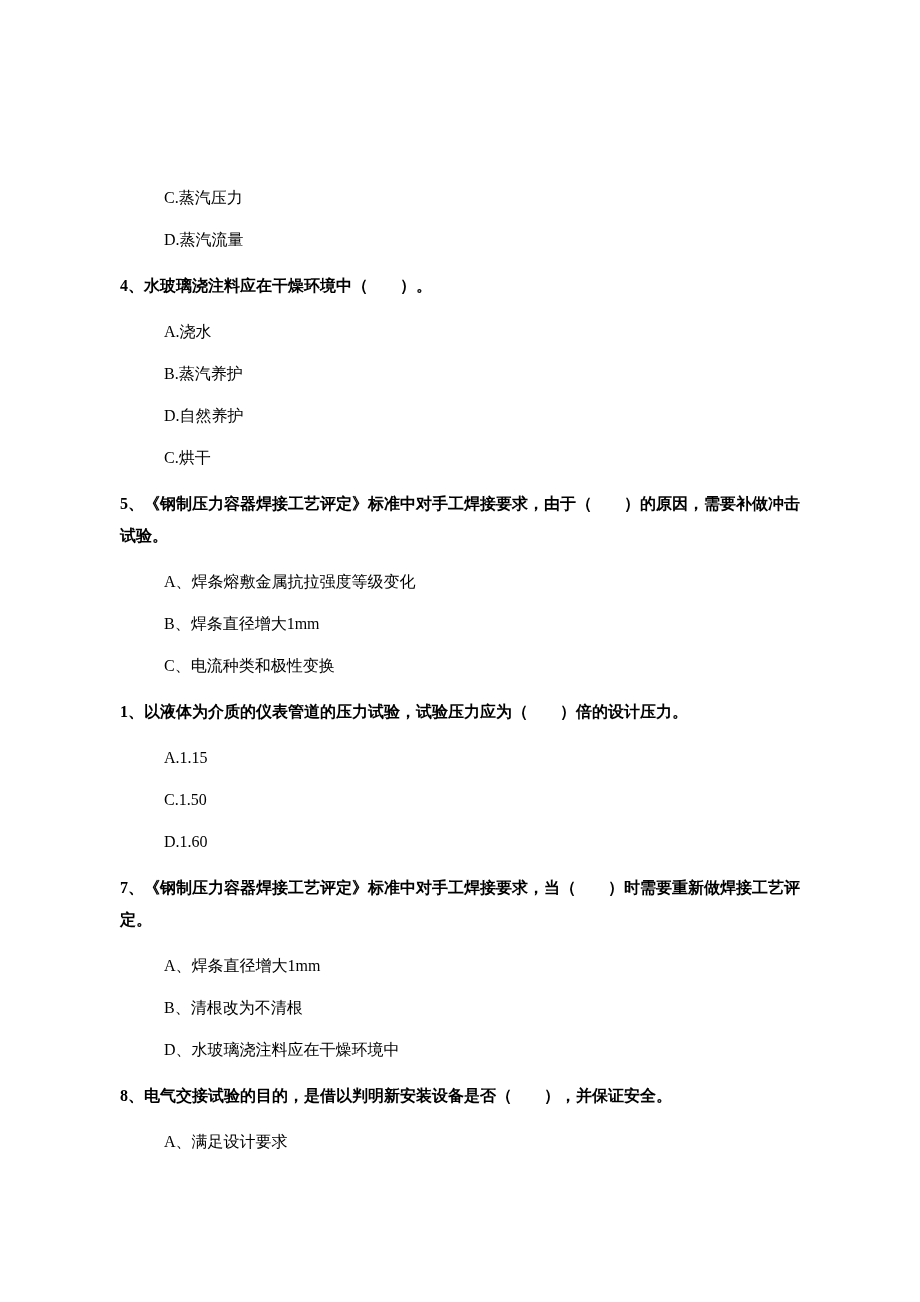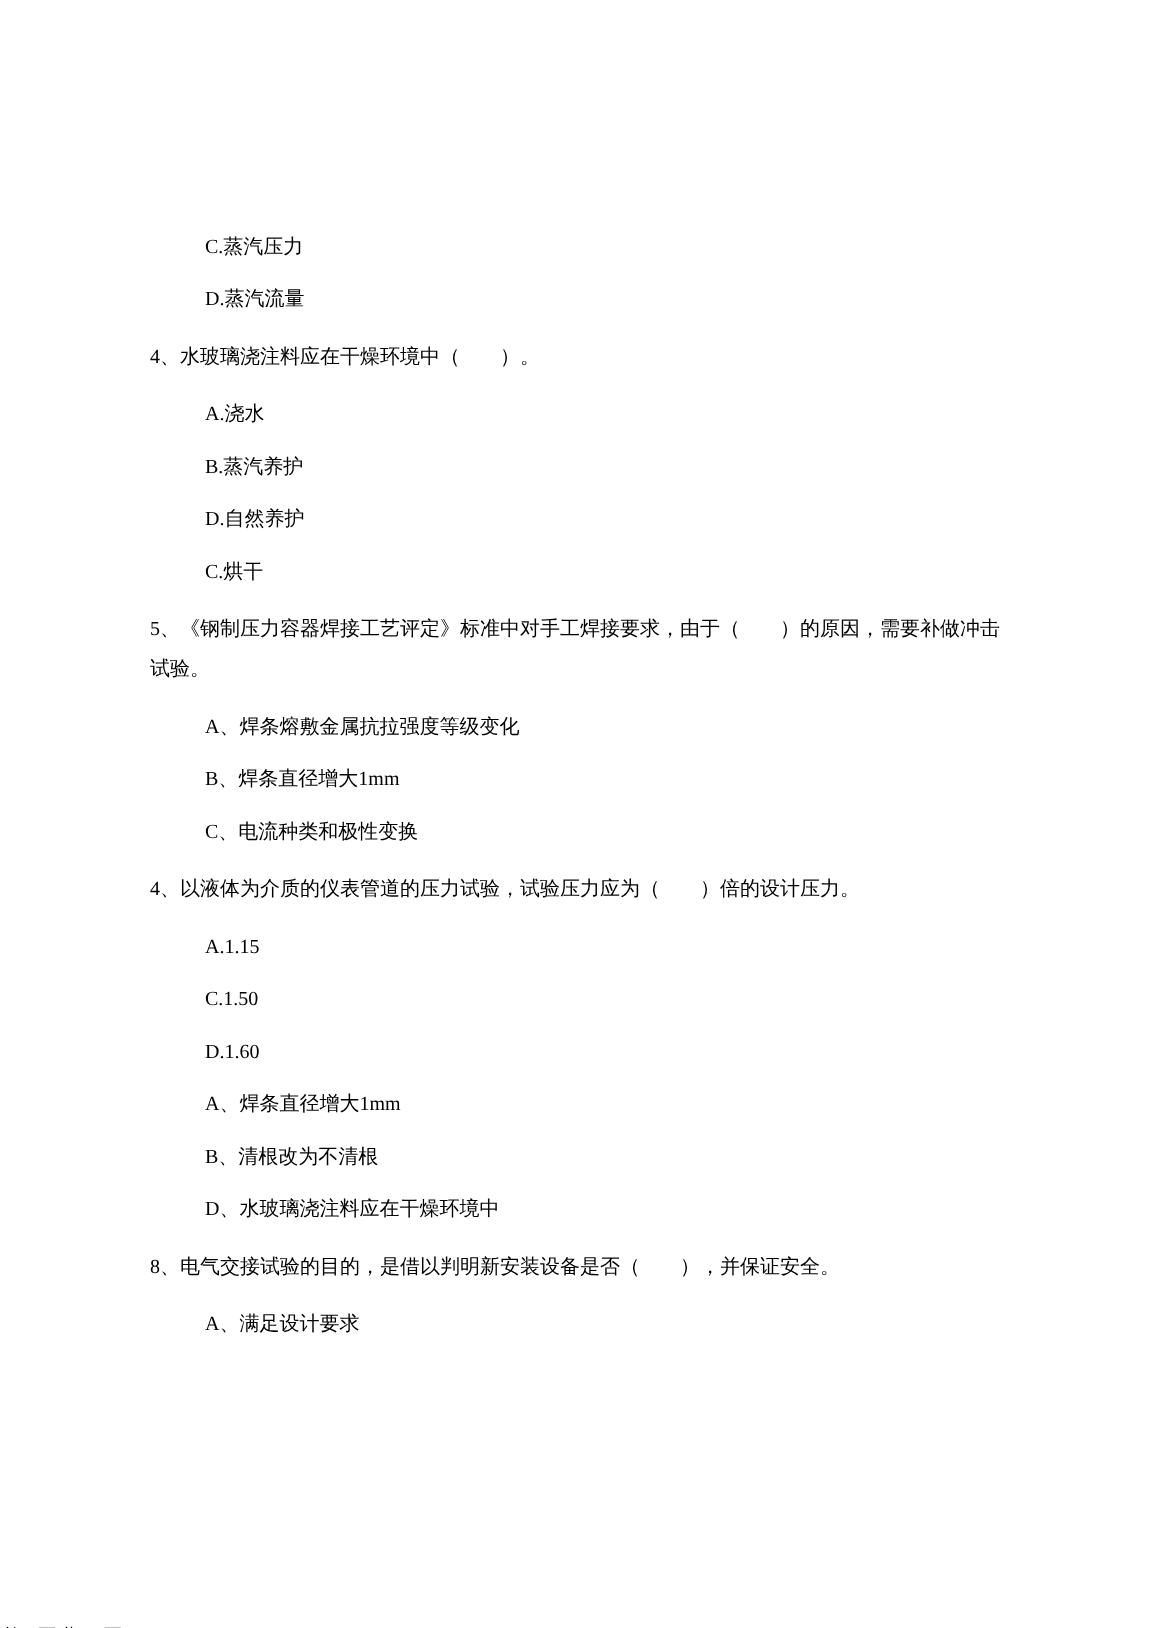--- a/index.html
+++ b/index.html
@@ -22,20 +22,21 @@
     .option-indent {
       padding-left: 44px;
       margin-top: 18px;
       margin-bottom: 18px;
     }
     .question {
       margin-top: 18px;
       margin-bottom: 18px;
       line-height: 2;
       text-align: justify;
+      font-weight: bold;
     }
     .footer {
       position: absolute;
       bottom: 30px;
       left: 0;
       right: 0;
       text-align: left;
       font-size: 14px;
       font-style: italic;
     }
@@ -52,25 +53,26 @@
   <div class="option-indent">A.浇水</div>
   <div class="option-indent">B.蒸汽养护</div>
   <div class="option-indent">D.自然养护</div>
   <div class="option-indent">C.烘干</div>
 
   <div class="question">5、《钢制压力容器焊接工艺评定》标准中对手工焊接要求，由于（　　）的原因，需要补做冲击试验。</div>
   <div class="option-indent">A、焊条熔敷金属抗拉强度等级变化</div>
   <div class="option-indent">B、焊条直径增大1mm</div>
   <div class="option-indent">C、电流种类和极性变换</div>
 
-  <div class="question">4、以液体为介质的仪表管道的压力试验，试验压力应为（　　）倍的设计压力。</div>
+  <div class="question">1、以液体为介质的仪表管道的压力试验，试验压力应为（　　）倍的设计压力。</div>
   <div class="option-indent">A.1.15</div>
   <div class="option-indent">C.1.50</div>
   <div class="option-indent">D.1.60</div>
 
+  <div class="question">7、《钢制压力容器焊接工艺评定》标准中对手工焊接要求，当（　　）时需要重新做焊接工艺评定。</div>
   <div class="option-indent">A、焊条直径增大1mm</div>
   <div class="option-indent">B、清根改为不清根</div>
   <div class="option-indent">D、水玻璃浇注料应在干燥环境中</div>
 
   <div class="question">8、电气交接试验的目的，是借以判明新安装设备是否（　　），并保证安全。</div>
   <div class="option-indent">A、满足设计要求</div>
 
   <div class="footer">第 2 页 共 17 页</div>
 </div>
 

